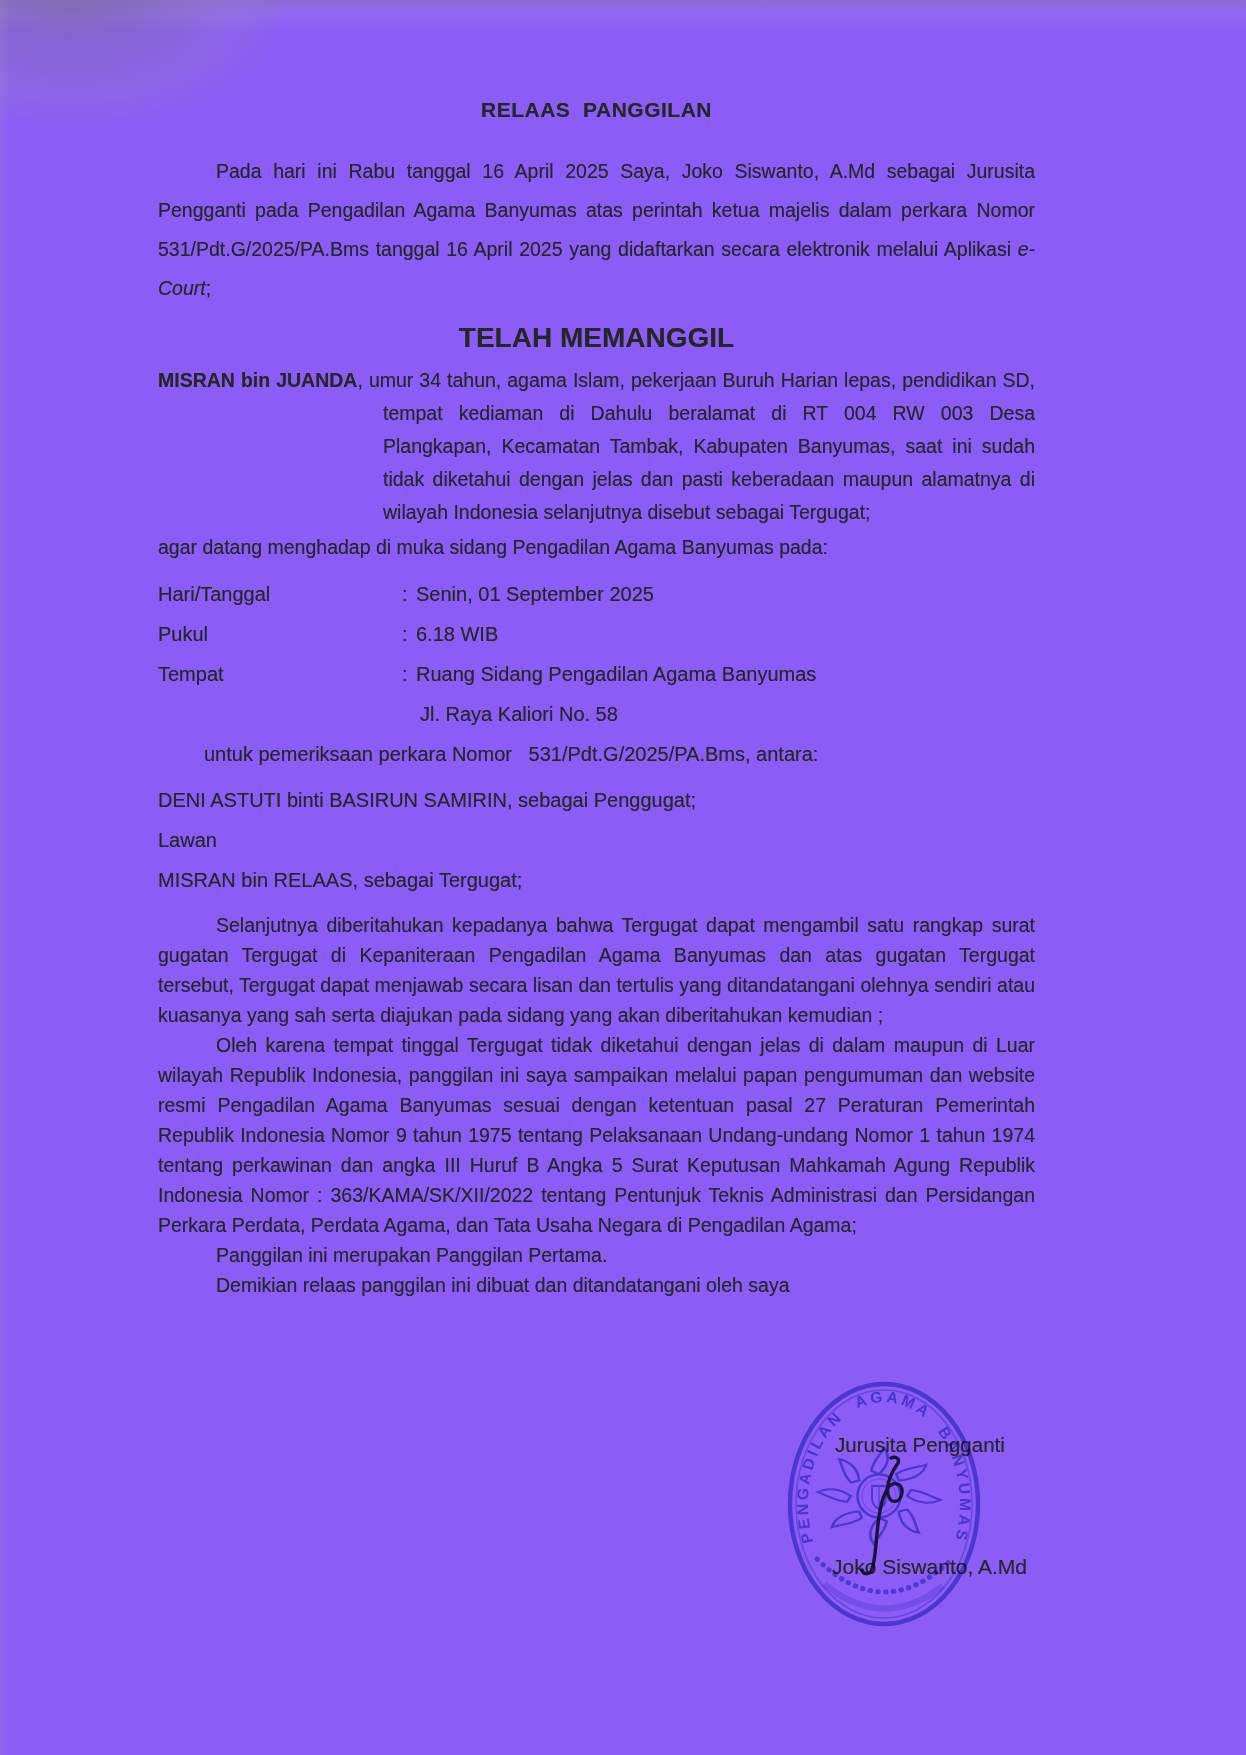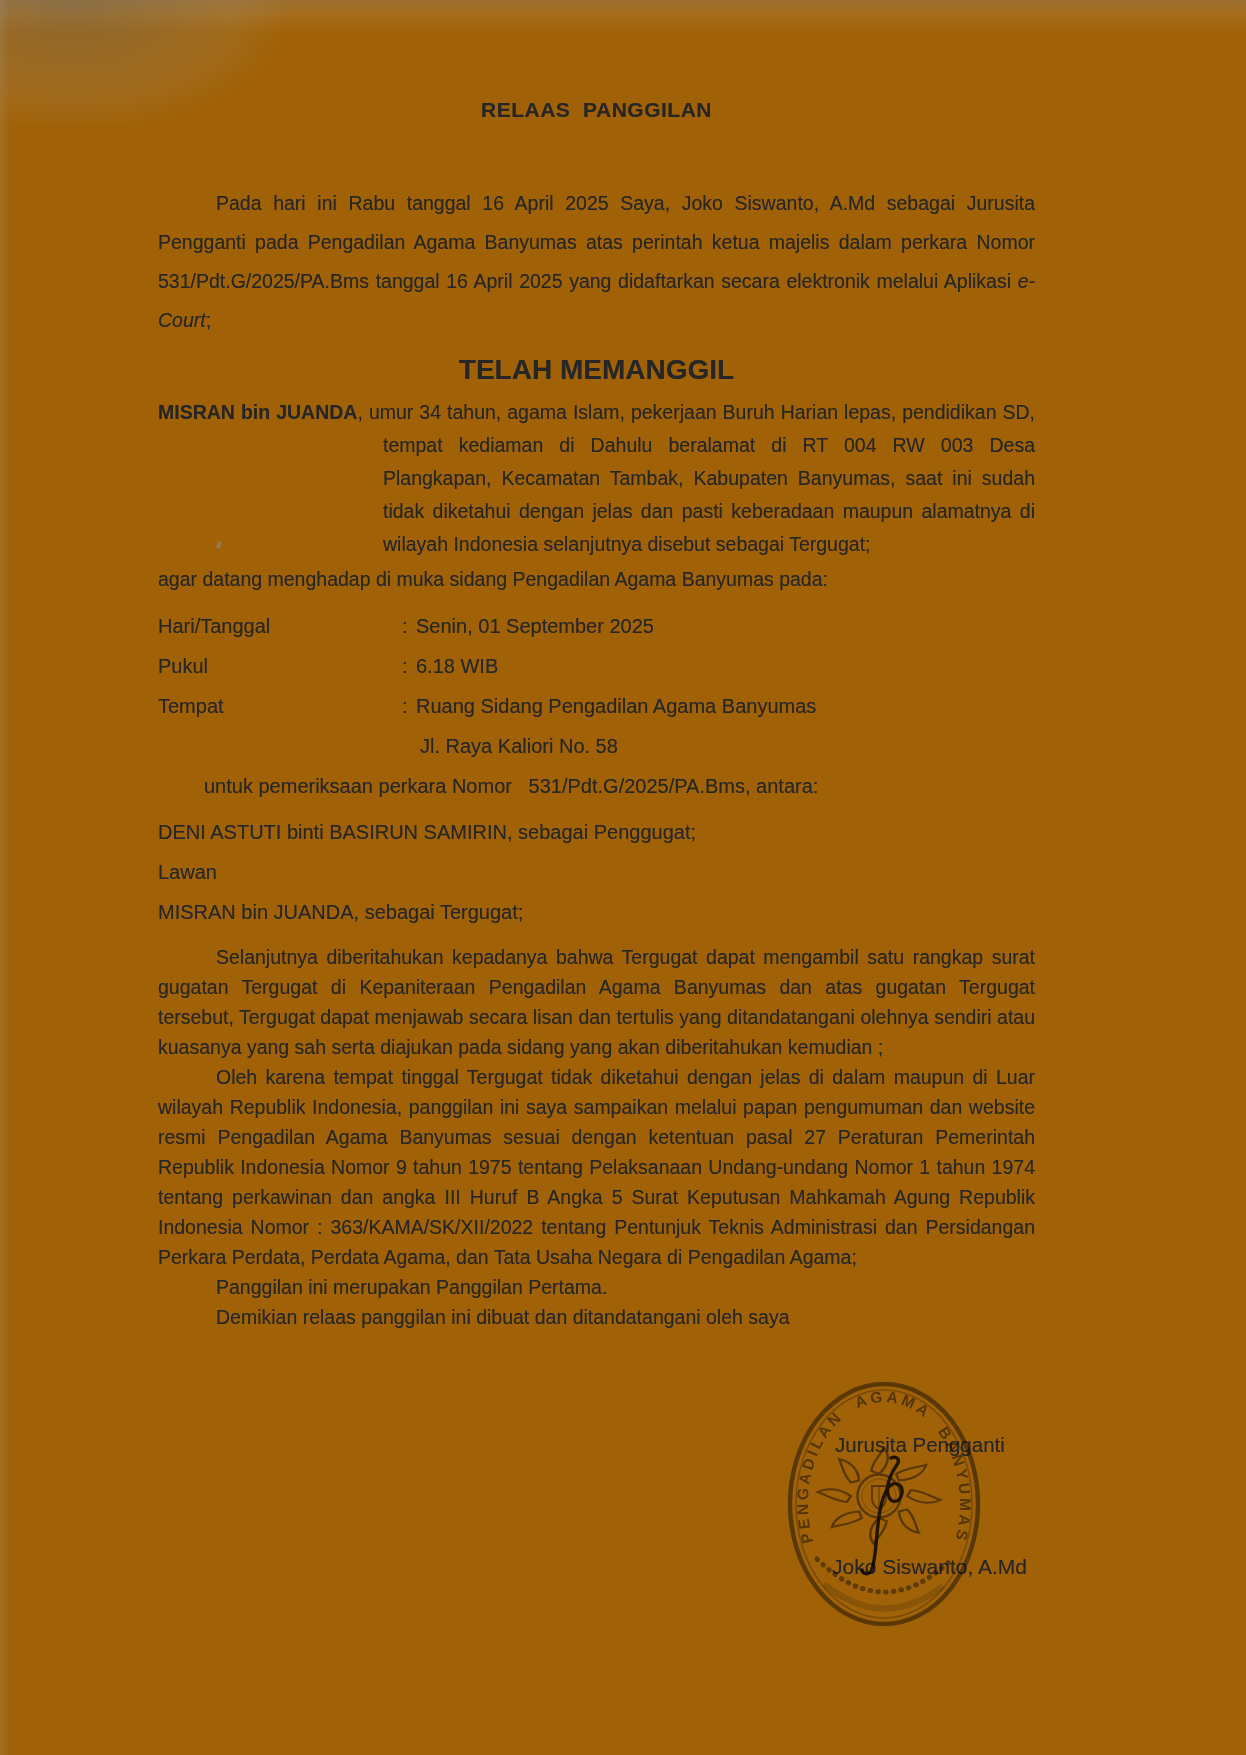--- a/index.html
+++ b/index.html
@@ -2,21 +2,21 @@
 <html style="--stamp-color: #7076cf;"><head>
 <meta charset="utf-8">
 <style>
   * { margin: 0; padding: 0; box-sizing: border-box; }
   html, body { background: #9a9a9a; }
   .page {
     position: relative;
     width: 1246px;
     height: 1755px;
     margin: 0 auto;
-    background: #a16207;
+    background: #8b5cf6;
     overflow: hidden;
     font-family: "Liberation Sans", "DejaVu Sans", sans-serif;
     color: #262626;
   }
   
   .scan-top-band {
     position: absolute; left: 0; top: 0; width: 100%; height: 34px;
     background: linear-gradient(180deg, rgba(140,140,140,.30), rgba(190,190,190,.12) 14px, rgba(220,220,220,0) 32px);
     pointer-events: none;
   }
@@ -44,21 +44,21 @@
   }
   .pre { white-space: pre-wrap; }
   .center { text-align: center; }
   .bold { font-weight: bold; }
   .italic { font-style: italic; }
 
   .doc-title { font-size: 21px; font-weight: bold; letter-spacing: .5px; line-height: 28px; }
   .doc-number { font-size: 20px; line-height: 28px; margin-top: 10px; }
 
   .p-open {
-    margin-top: 60px; line-height: 39px;
+    margin-top: 28px; line-height: 39px;
     text-align: justify; text-align-last: left; text-indent: 58px;
   }
   .telah { font-size: 28px; font-weight: bold; line-height: 28px; margin-top: 16px; }
 
   .p-misran {
     margin-top: 12px; line-height: 33px;
     padding-left: 225px; text-indent: -225px;
     text-align: justify; text-align-last: left;
   }
   .p-agar { line-height: 33px; margin-top: 2px; }
@@ -136,21 +136,21 @@
         <span class="row-label">Tempat</span><span class="row-sep">:</span><span>Ruang Sidang Pengadilan Agama Banyumas</span>
       </div>
       <div class="hearing-address">Jl. Raya Kaliori No. 58</div>
     </div>
 
     <p class="p-untuk pre">untuk pemeriksaan perkara Nomor   531/Pdt.G/2025/PA.Bms, antara:</p>
 
     <div class="parties">
       <div class="party-line">DENI ASTUTI binti BASIRUN SAMIRIN, sebagai Penggugat;</div>
       <div class="party-line">Lawan</div>
-      <div class="party-line">MISRAN bin JUANDA, sebagai Tergugat;</div>
+      <div class="party-line">MISRAN bin RELAAS, sebagai Tergugat;</div>
     </div>
 
     <p class="p-notice">Selanjutnya diberitahukan kepadanya bahwa Tergugat dapat mengambil satu rangkap surat gugatan Tergugat di Kepaniteraan Pengadilan Agama Banyumas dan atas gugatan Tergugat tersebut, Tergugat dapat menjawab secara lisan dan tertulis yang ditandatangani olehnya sendiri atau kuasanya yang sah serta diajukan pada sidang yang akan diberitahukan kemudian ;</p>
 
     <p class="p-publication">Oleh karena tempat tinggal Tergugat tidak diketahui dengan jelas di dalam maupun di Luar wilayah Republik Indonesia, panggilan ini saya sampaikan melalui papan pengumuman dan website resmi Pengadilan Agama Banyumas sesuai dengan ketentuan pasal 27 Peraturan Pemerintah Republik Indonesia Nomor 9 tahun 1975 tentang Pelaksanaan Undang-undang Nomor 1 tahun 1974 tentang perkawinan dan angka III Huruf B Angka 5 Surat Keputusan Mahkamah Agung Republik Indonesia Nomor : 363/KAMA/SK/XII/2022 tentang Pentunjuk Teknis Administrasi dan Persidangan Perkara Perdata, Perdata Agama, dan Tata Usaha Negara di Pengadilan Agama;</p>
 
     <p class="p-first-call">Panggilan ini merupakan Panggilan Pertama.</p>
     <p class="p-closing">Demikian relaas panggilan ini dibuat dan ditandatangani oleh saya</p>
 
   </div>

